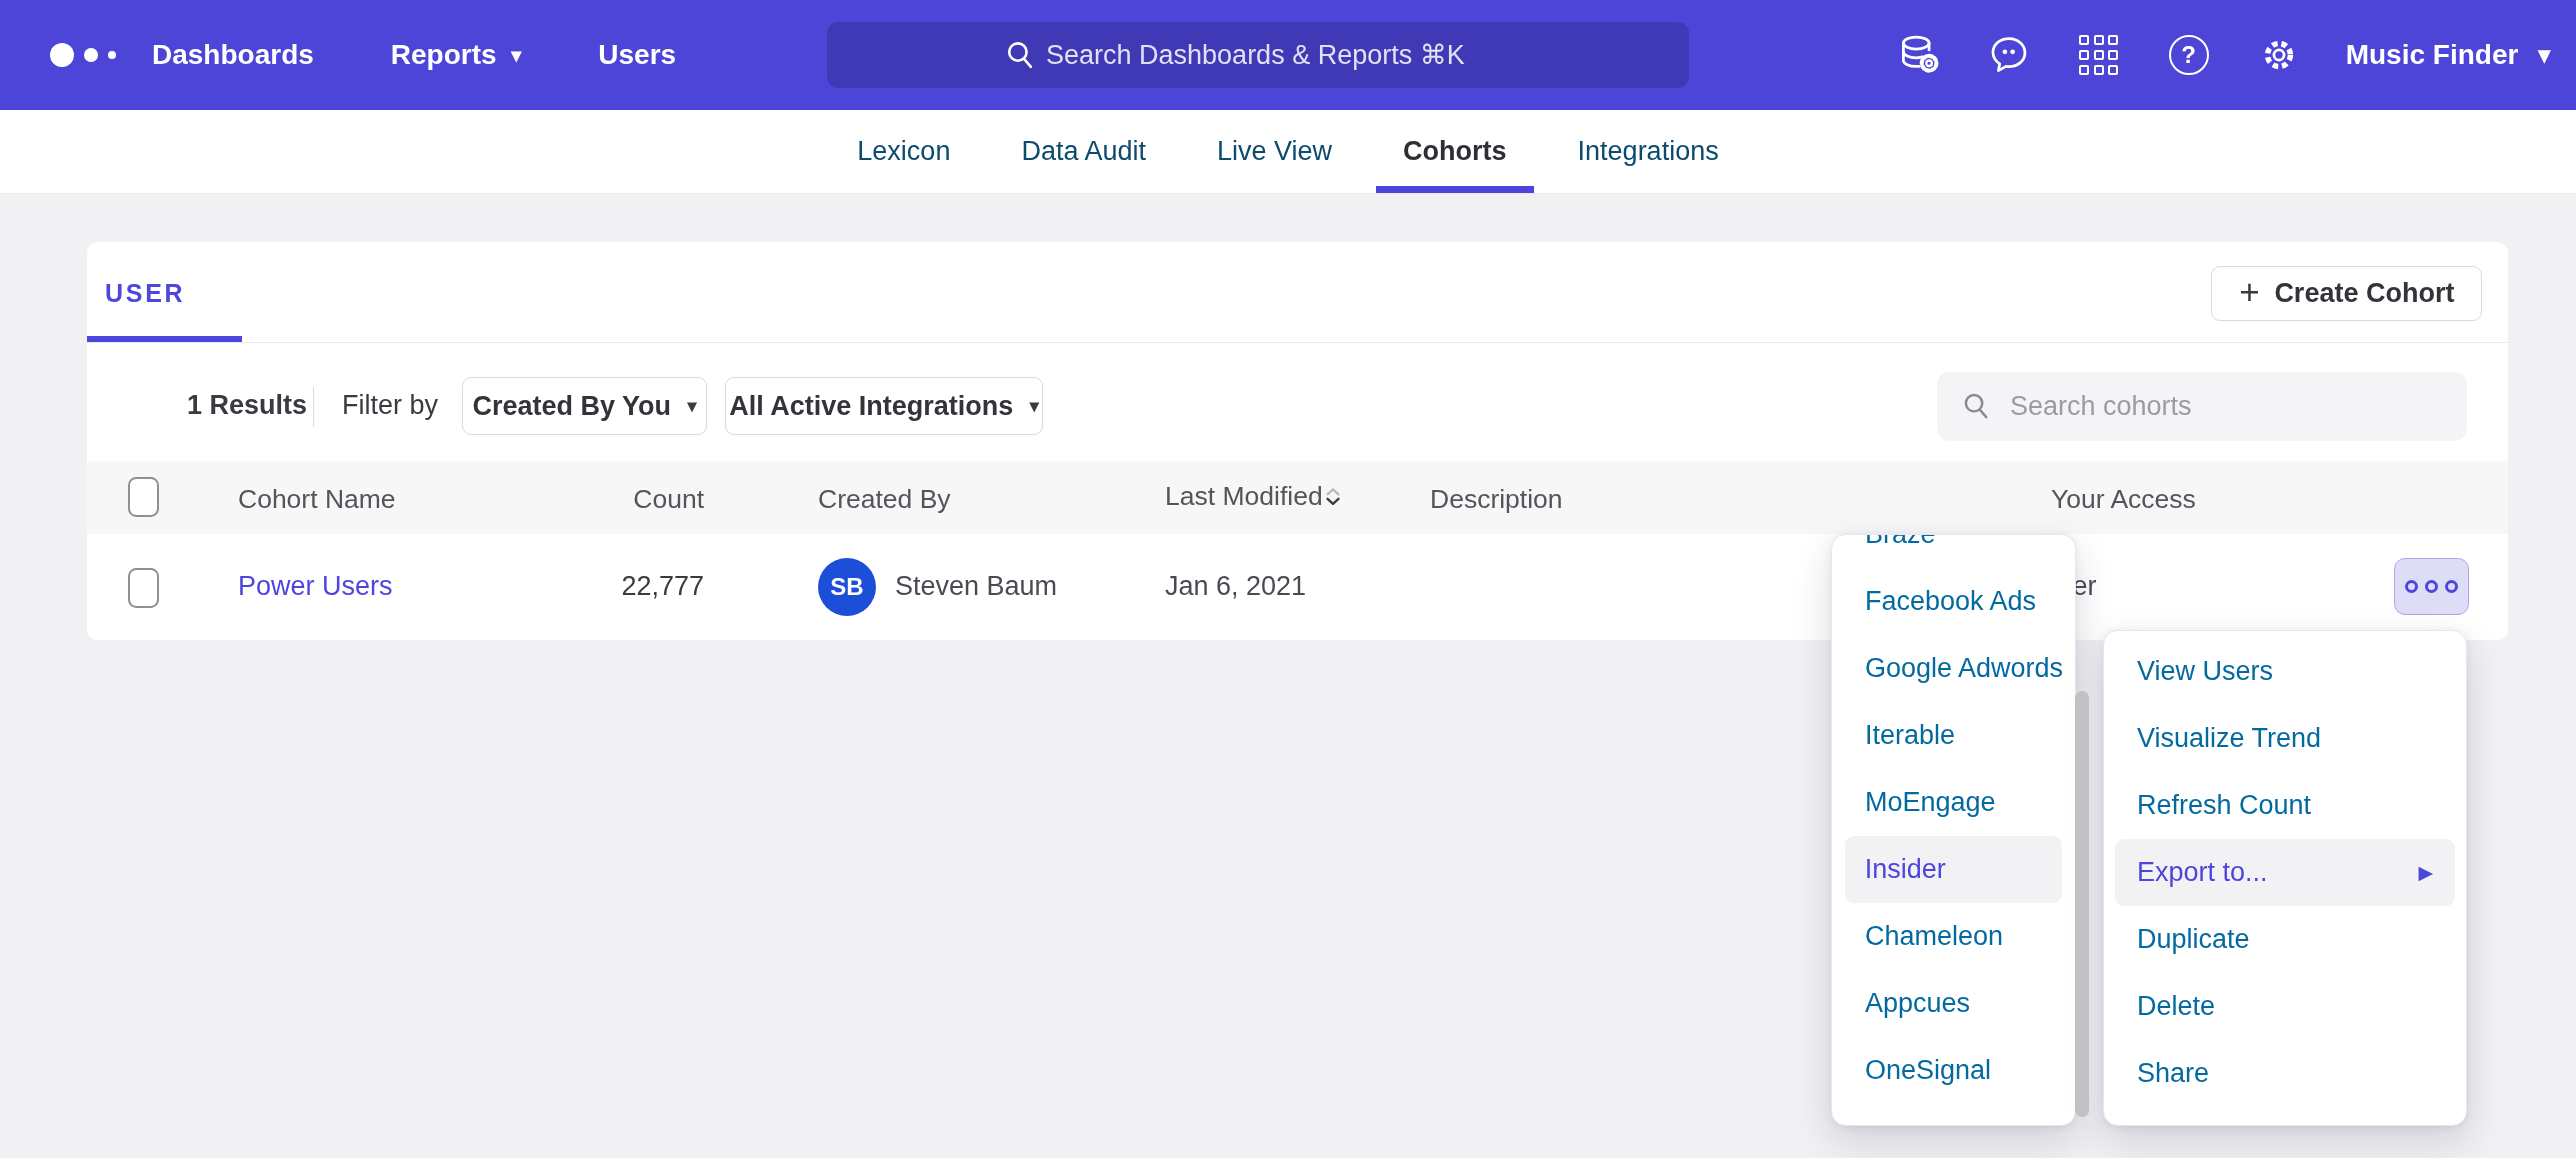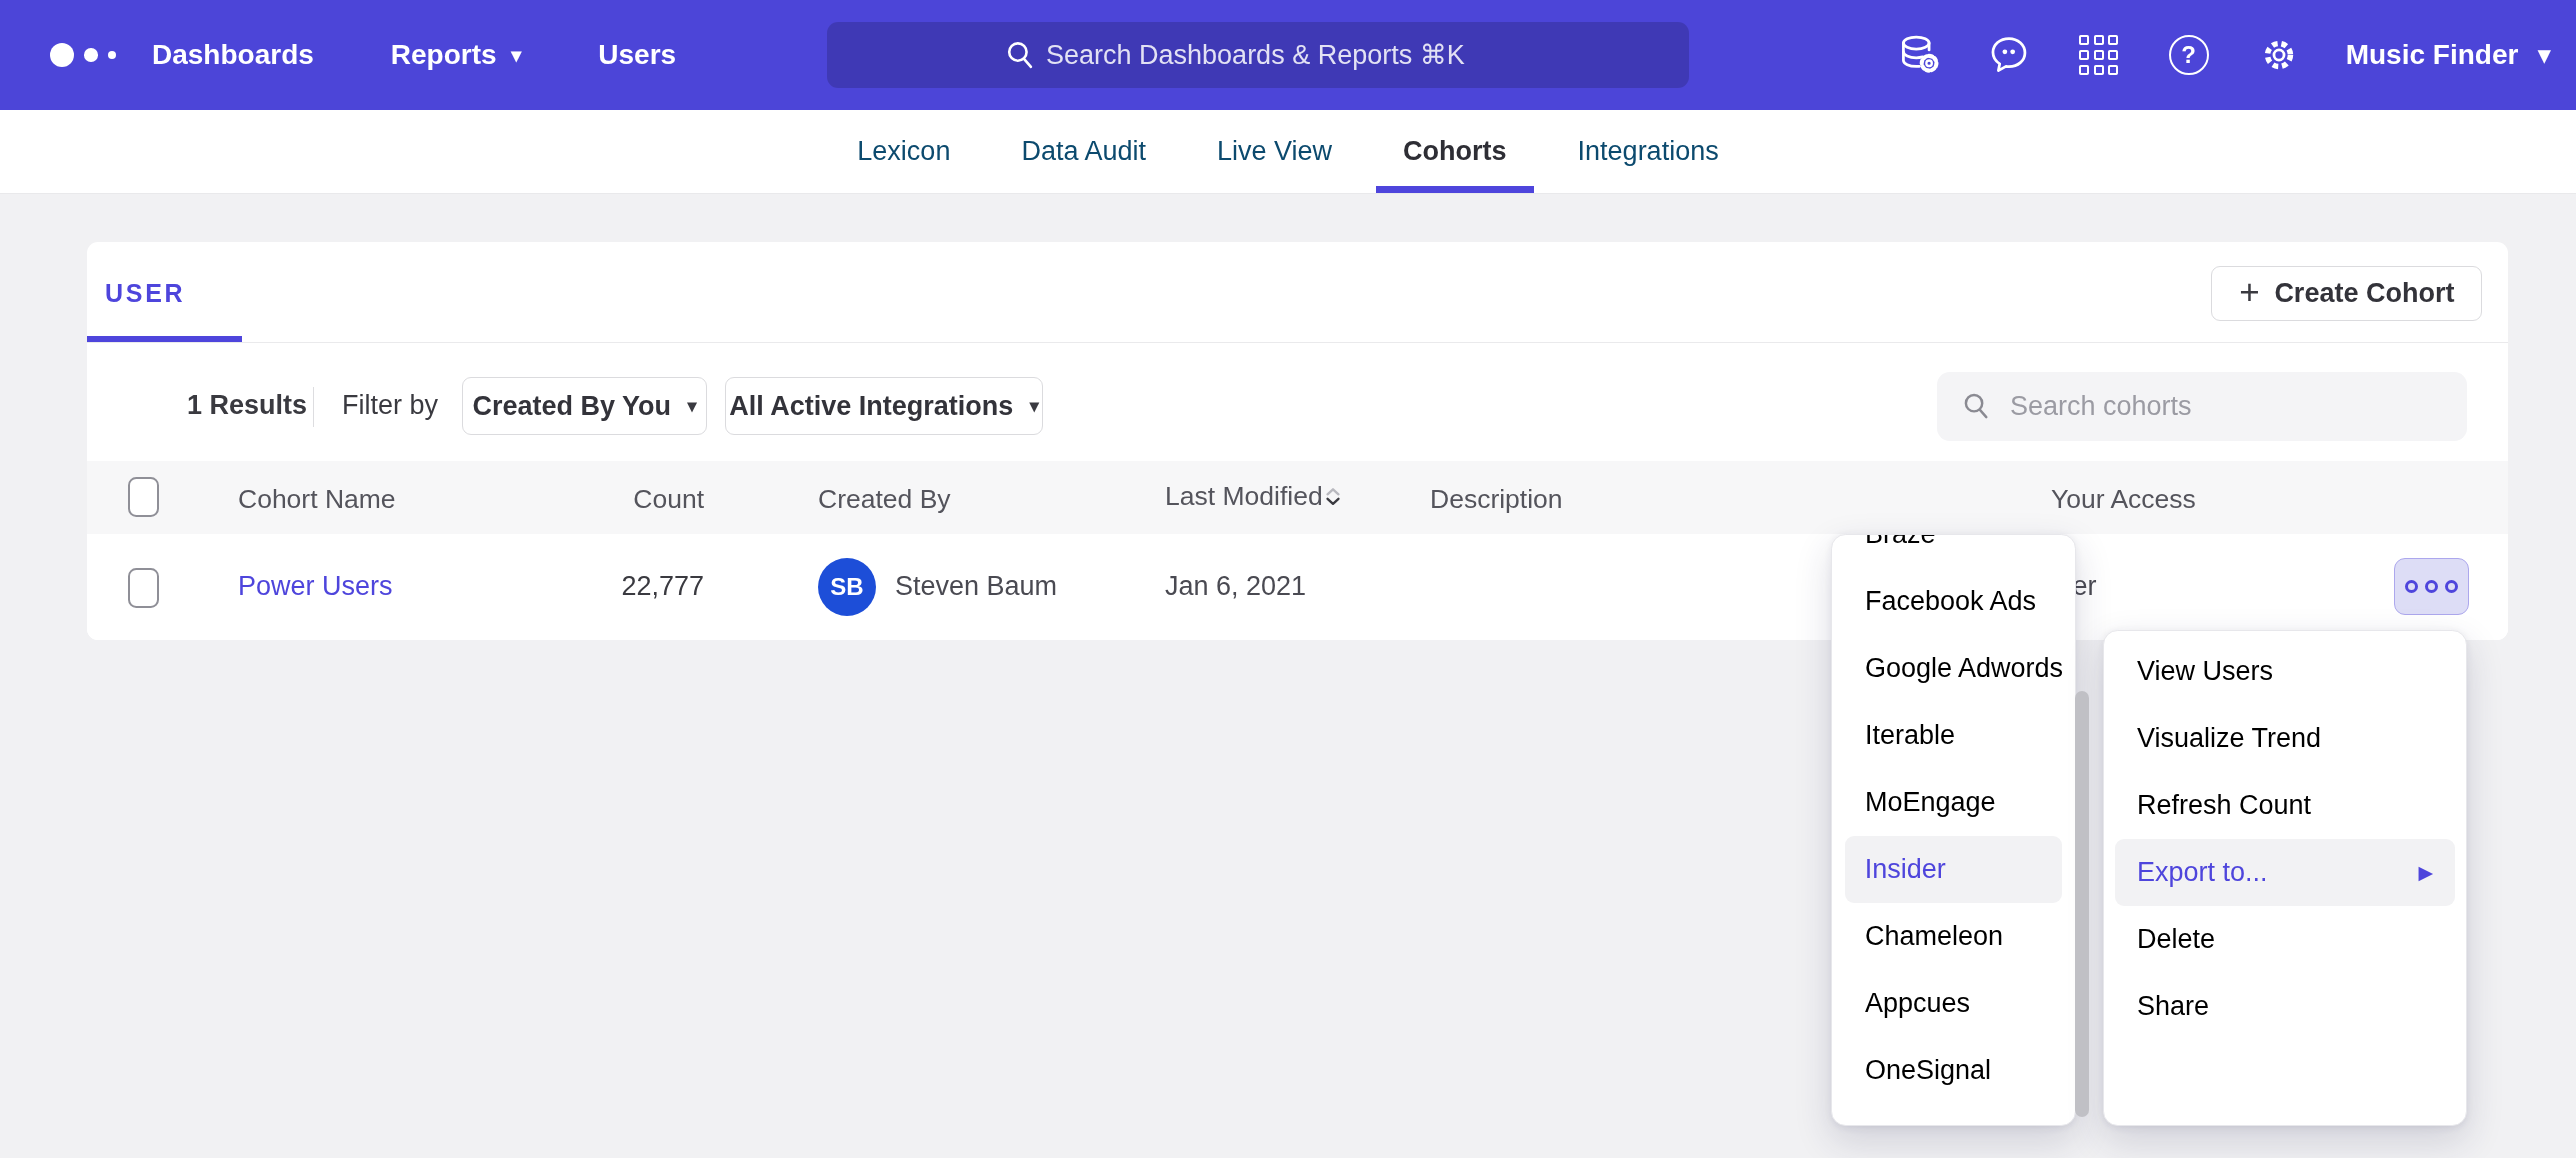--- a/index.html
+++ b/index.html
@@ -98,21 +98,21 @@
   .more-btn { position:absolute; left:2307px; top:24px; width:75px; height:57px; background:#DDDDF6;
               border:1.8px solid #ACA7ED; border-radius:11px; display:flex; align-items:center;
               justify-content:center; gap:6.4px; cursor:pointer; }
   .ring { width:13.7px; height:13.7px; border:3.7px solid #4E45DC; border-radius:50%; }
 
   
   .menu { position:absolute; background:#fff; border:0.9px solid #E7E7EB; border-radius:14.6px;
           box-shadow:0 14.6px 37px rgba(40,40,80,0.16), 0 1.8px 7.3px rgba(40,40,80,0.08); z-index:30; }
   .menu ul { list-style:none; }
   .menu li { height:67px; display:flex; align-items:center; padding-left:33px; font-size:27px;
-             color:#000000; cursor:pointer; }
+             color:#0369a1; cursor:pointer; }
   .export-menu { left:1831px; top:534px; width:245px; height:592px; overflow:hidden; }
   .export-menu ul { margin-top:-34px; }
   .export-menu li.hl { margin:0 12.8px; padding-left:20px; background:#F2F2F4; border-radius:9px; color:#4E45DC; }
   .actions-menu { left:2103px; top:630px; width:364px; height:496px; padding-top:7.3px; }
   .actions-menu li.hl { margin:0 11px; padding-left:22px; padding-right:22px; background:#F2F2F4;
                         border-radius:9px; color:#4E45DC; justify-content:space-between; }
   .submenu-arrow { font-size:19px; color:#4E45DC; }
   .scroll-thumb { position:absolute; left:2075px; top:691px; width:13.7px; height:426px; background:#C0C0C5;
                   border-radius:7.3px; z-index:31; cursor:pointer; }
 </style>
@@ -296,17 +296,18 @@
 
 <div class="menu actions-menu">
   <ul>
     <li>View Users</li>
     <li>Visualize Trend</li>
     <li>Refresh Count</li>
     <li class="hl">
       <span>Export to...</span>
       <span class="submenu-arrow">▶</span>
     </li>
+    <li>Duplicate</li>
     <li>Delete</li>
     <li>Share</li>
   </ul>
 </div>
 
 
 </body></html>

